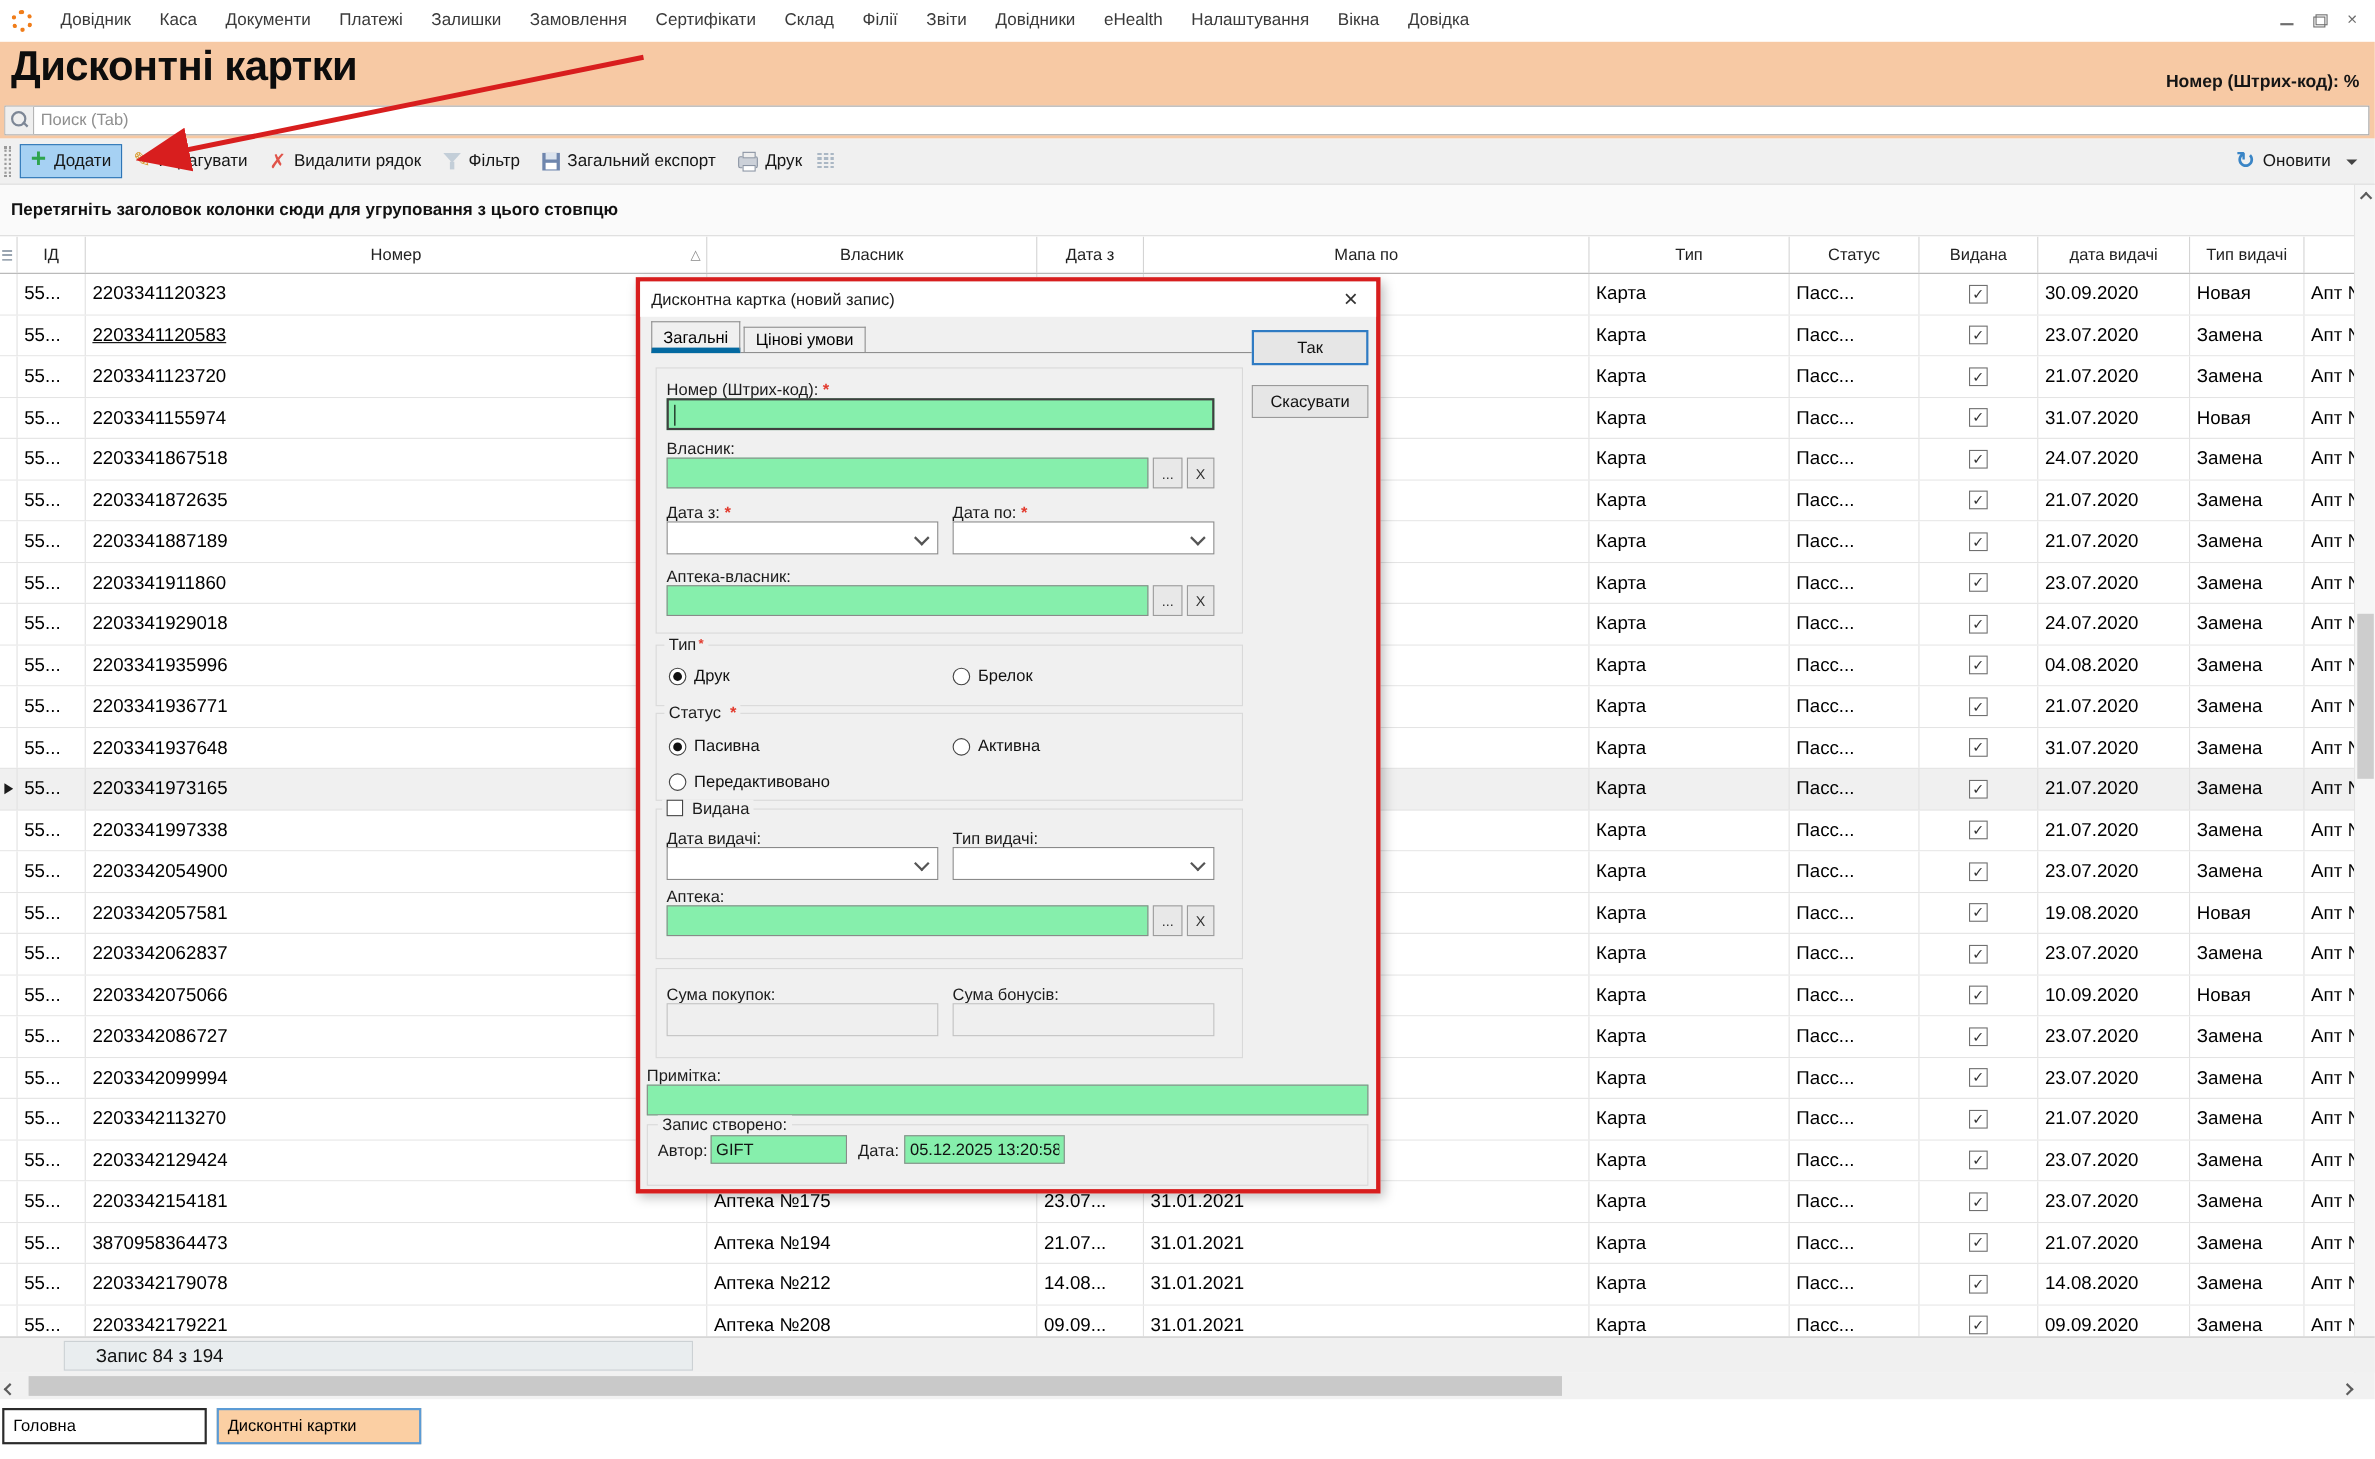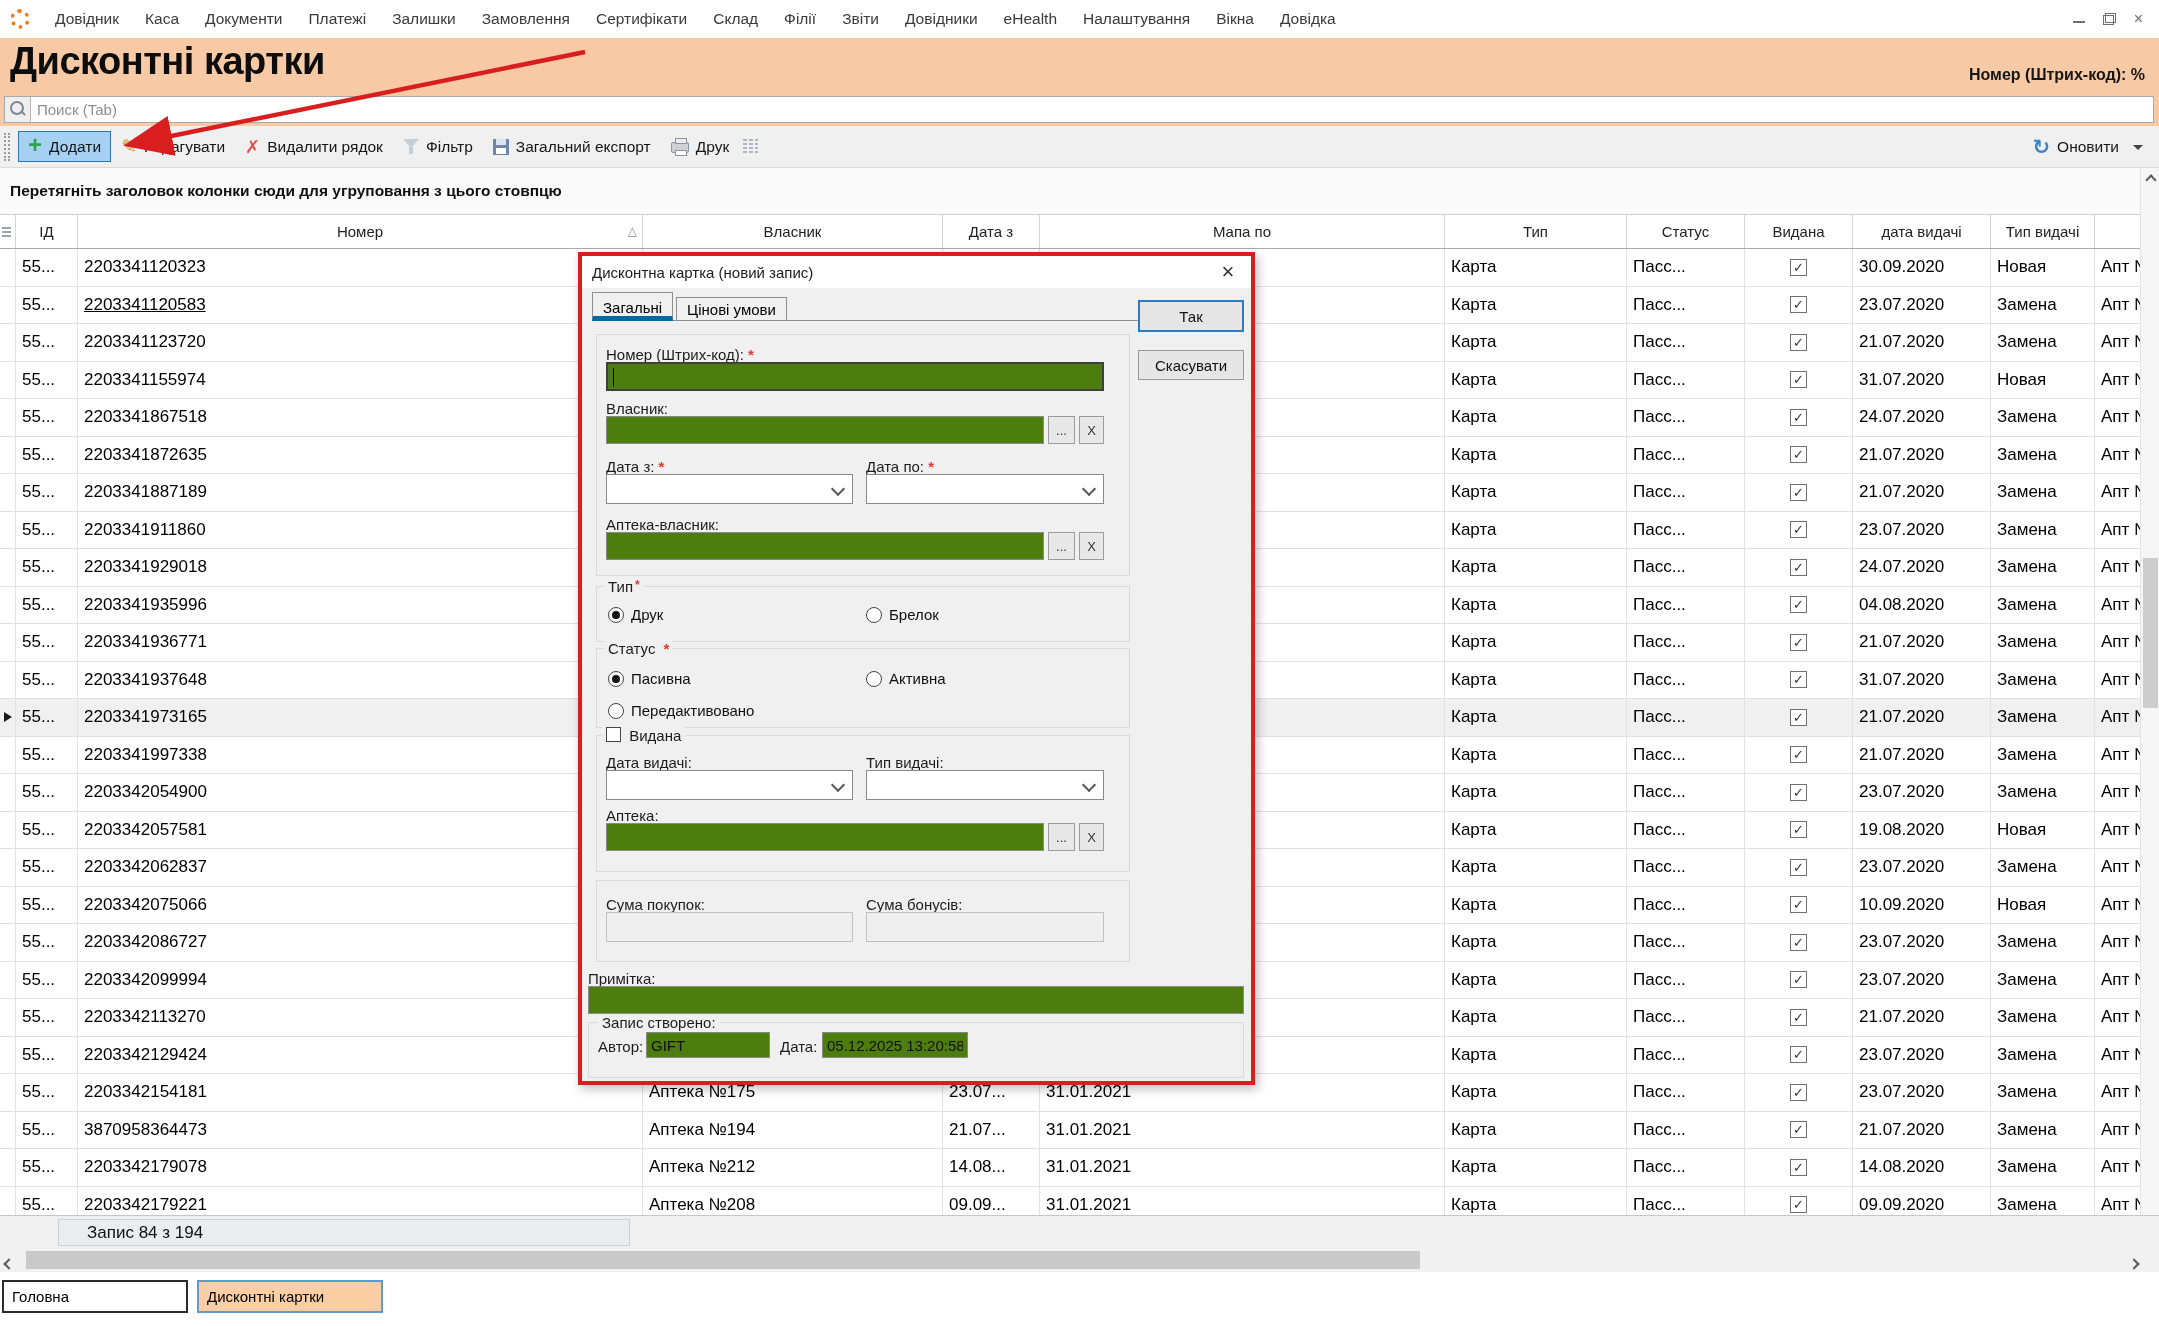--- a/index.html
+++ b/index.html
@@ -100,21 +100,21 @@
   .dtab{font-size:15px;padding:3px 10px 2px;border:1px solid #8f8f8f;border-bottom:none;background:#f0f0f0;margin-right:3px;height:23px;white-space:nowrap}
   .dtab.active{height:29px;margin-bottom:-1px;border-bottom:5px solid #0369a1;padding-top:6px}
   .dbtn{position:absolute;font-size:15px;background:#e6e6e6;display:flex;align-items:center;justify-content:center;color:#111}
   .dbtn.ok{left:556px;top:44px;width:106px;height:32px;border:2px solid #2f7bc3}
   .dbtn.cancel{left:556px;top:94px;width:106px;height:30px;border:1px solid #9a9a9a}
   .grpbox{position:absolute;border:1px solid #d9d9d9}
   .grplab{position:absolute;background:#f0f0f0;padding:0 4px;font-size:15px;color:#1c1c1c;z-index:2;display:flex;gap:2px}
   .dlab{position:absolute;font-size:15px;color:#1c1c1c;white-space:nowrap}
   .req{color:#e23b2e;font-weight:bold}
   .req.sup{font-size:12px;vertical-align:super}
-  .dinput{position:absolute;background:#4d7c0f;border:1px solid #8a8a8a;font-size:15px;padding:0 4px;color:#111}
+  .dinput{position:absolute;background:#86efac;border:1px solid #8a8a8a;font-size:15px;padding:0 4px;color:#111}
   .dinput.focus{border:2px solid #3f3f3f}
   .dinput.disabled{background:#efefef;border:1px solid #c2c2c2}
   .caret-line{position:absolute;left:5px;top:4px;width:1px;height:19px;background:#000}
   .combo{position:absolute;background:#fff;border:1px solid #8a8a8a}
   .combo::after{content:'';position:absolute;right:9px;top:9px;width:8px;height:8px;border-right:2px solid #555;border-bottom:2px solid #555;transform:rotate(45deg)}
   .dbtn-sm{position:absolute;background:#e8e8e8;border:1px solid #9c9c9c;font-size:13px;display:flex;align-items:center;justify-content:center;color:#333}
   .optrow{position:absolute;display:flex;align-items:center;gap:7px;font-size:15px;color:#111}
   .radio{width:16px;height:16px;border:1px solid #444;border-radius:50%;background:#fff;position:relative;flex:0 0 auto}
   .radio.sel::after{content:'';position:absolute;left:3px;top:3px;width:8px;height:8px;background:#111;border-radius:50%}
   .checkbox{width:15px;height:15px;border:1px solid #444;background:#fff;flex:0 0 auto}

